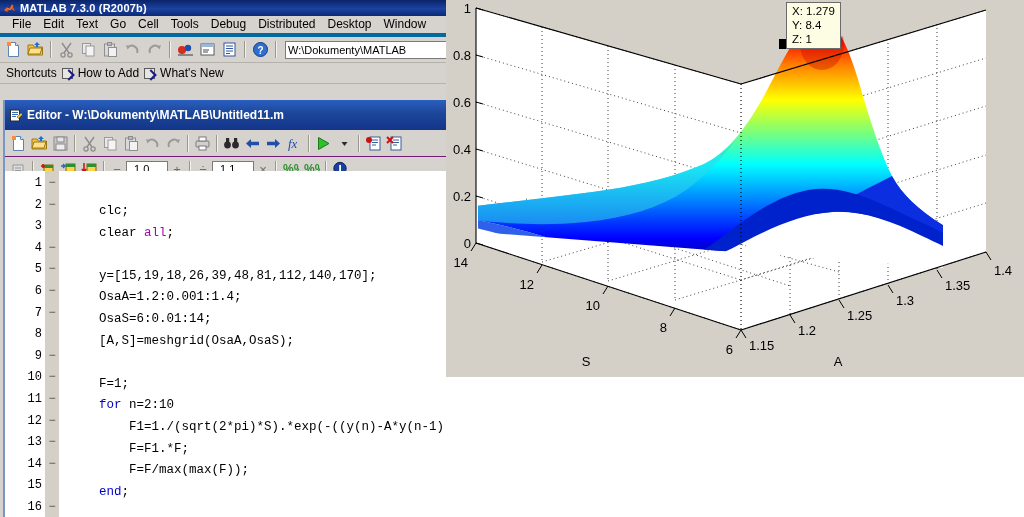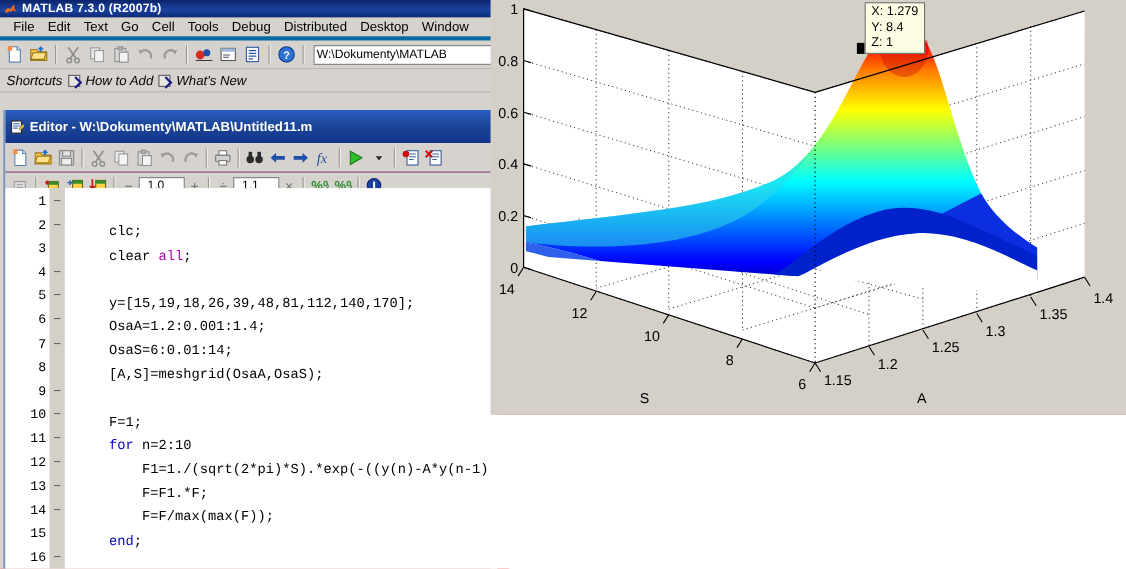--- a/index.html
+++ b/index.html
@@ -106,21 +106,20 @@
   .shortcutbar {
     height: 21px;
     background: #d6d3ce;
     display: flex; align-items: center;
     padding-left: 6px;
     font-size: 12px;
     gap: 5px;
     border-bottom: 1px solid #b5b2ac;
     white-space: nowrap;
     overflow: hidden;
-    font-style: italic;
   }
   .sc-arrowicon {
     width: 11px; height: 11px;
     border: 1px solid #5a5a5a;
     background: #e8e6e1;
     display: inline-block;
     position: relative;
     flex: 0 0 auto;
   }
   .sc-arrowicon::after {

